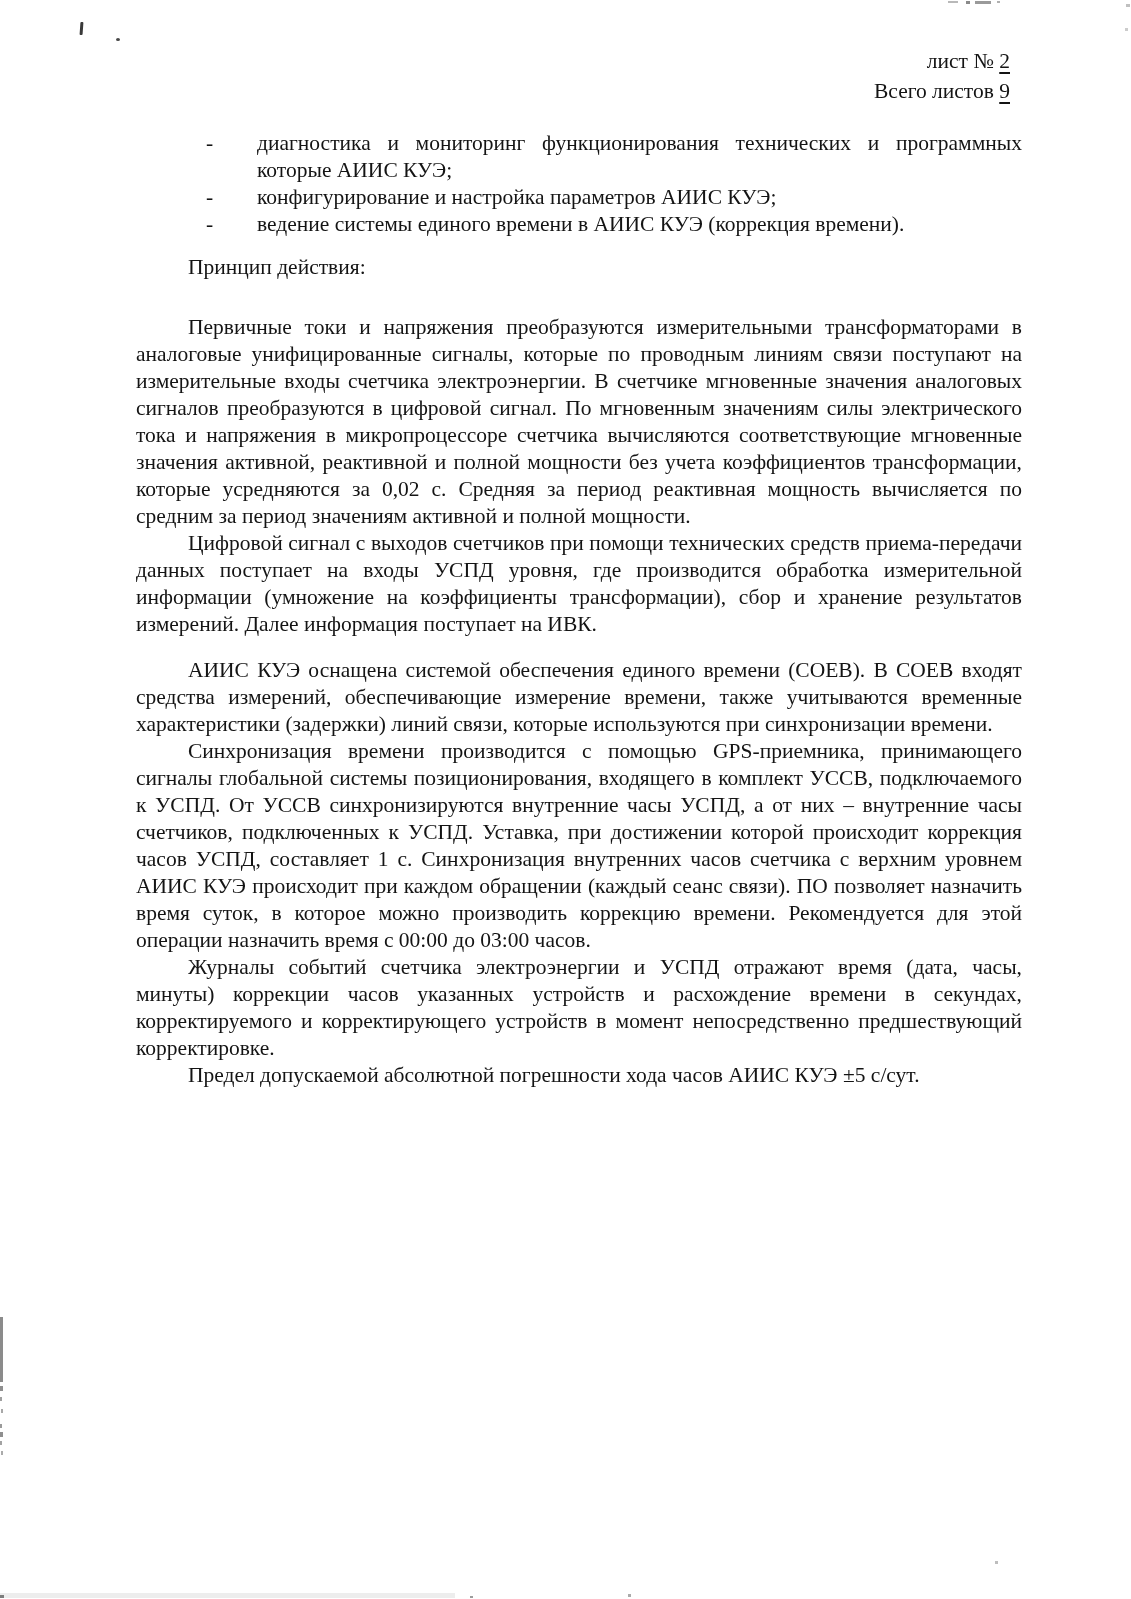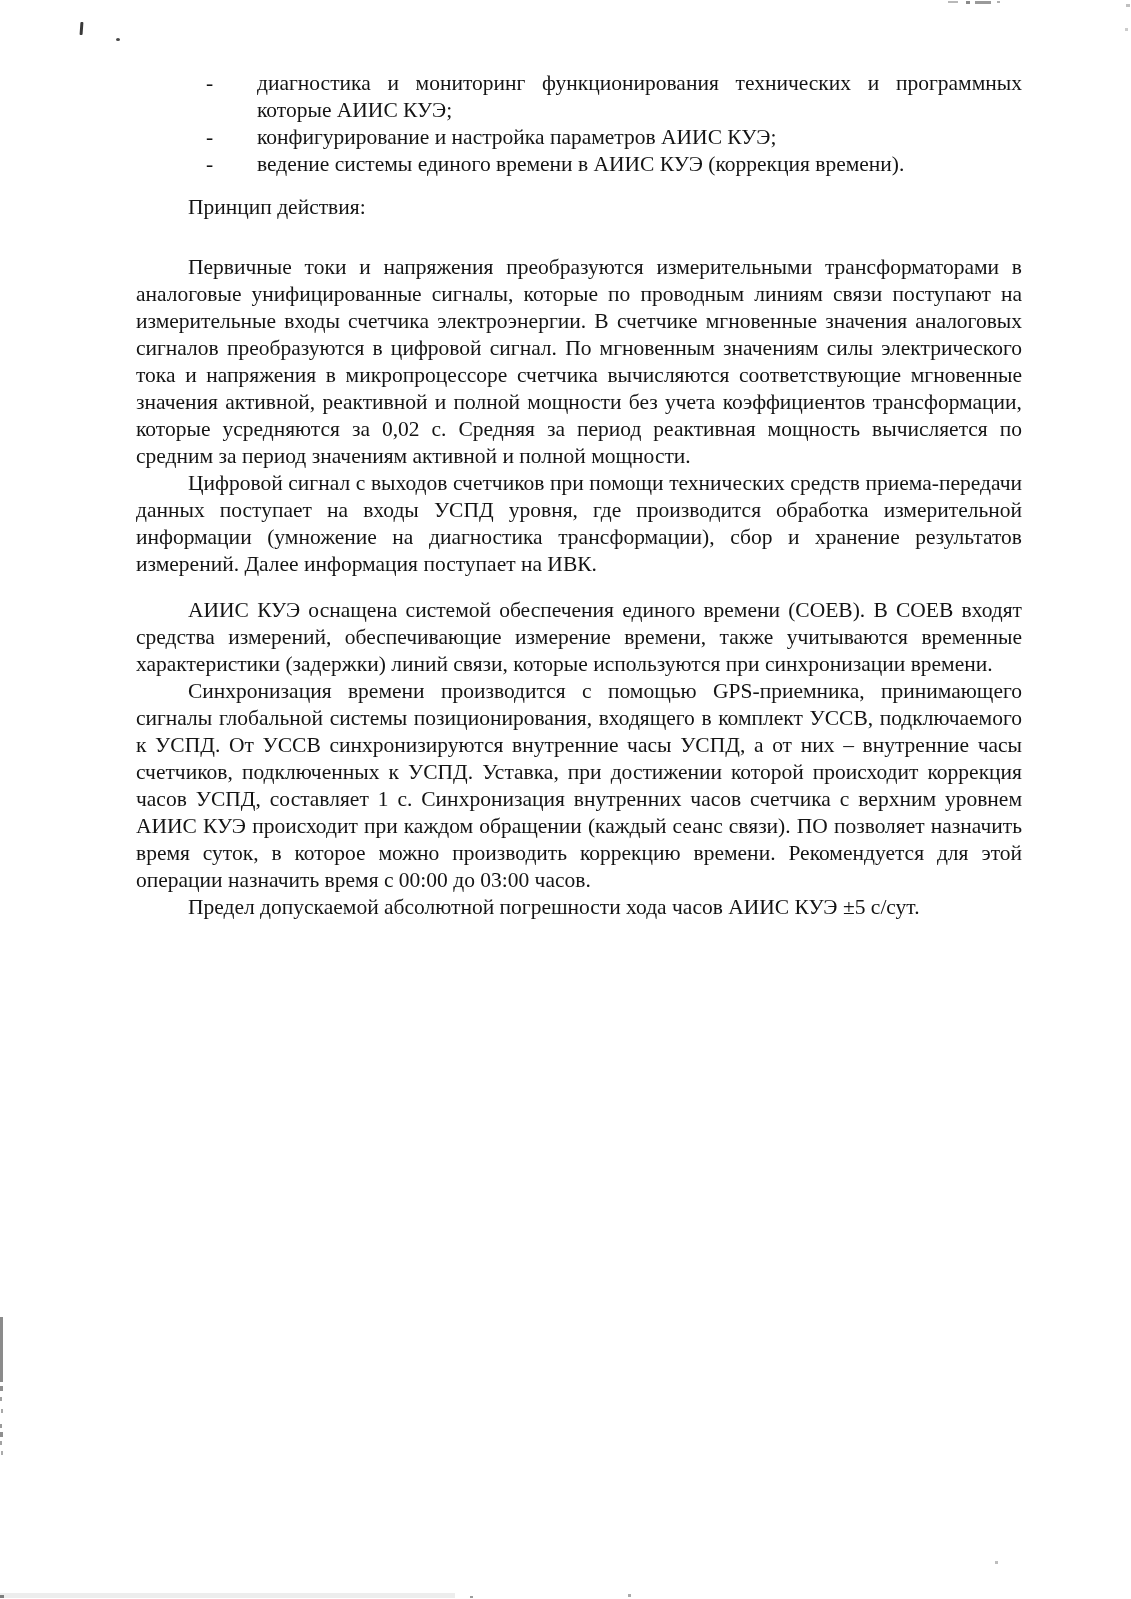--- a/index.html
+++ b/index.html
@@ -92,40 +92,45 @@
   <div class="artifact a-tick-l6"></div>
   <div class="artifact a-tick-l7"></div>
   <div class="artifact a-band-bottom"></div>
   <div class="artifact a-dash-b1"></div>
   <div class="artifact a-dash-b2"></div>
   <div class="artifact a-speck-b3"></div>
   <div class="artifact a-speck-b4"></div>
 
   <div class="content">
 
+    <div class="header">
+      <div><span>лист № </span><span class="u">2</span></div>
+      <div><span>Всего листов </span><span class="u">9</span></div>
+    </div>
 
     <div class="list" id="list">
         <div class="list-item">
           <span class="dash">-</span>
           <span class="item-text">диагностика и мониторинг функционирования технических и программных которые АИИС КУЭ;</span>
         </div>
         <div class="list-item">
           <span class="dash">-</span>
           <span class="item-text">конфигурирование и настройка параметров АИИС КУЭ;</span>
         </div>
         <div class="list-item">
           <span class="dash">-</span>
           <span class="item-text">ведение системы единого времени в АИИС КУЭ (коррекция времени).</span>
         </div>
       </div>
 
     <div class="heading">Принцип действия:</div>
 
     <div id="paragraphs">
         <p class="para">Первичные токи и напряжения преобразуются измерительными трансформаторами в аналоговые унифицированные сигналы, которые по проводным линиям связи поступают на измерительные входы счетчика электроэнергии. В счетчике мгновенные значения аналоговых сигналов преобразуются в цифровой сигнал. По мгновенным значениям силы электрического тока и напряжения в микропроцессоре счетчика вычисляются соответствующие мгновенные значения активной, реактивной и полной мощности без учета коэффициентов трансформации, которые усредняются за 0,02 с. Средняя за период реактивная мощность вычисляется по средним за период значениям активной и полной мощности.</p>
-        <p class="para">Цифровой сигнал с выходов счетчиков при помощи технических средств приема-передачи данных поступает на входы УСПД уровня, где производится обработка измерительной информации (умножение на диагностика трансформации), сбор и хранение результатов измерений. Далее информация поступает на ИВК.</p>
+        <p class="para">Цифровой сигнал с выходов счетчиков при помощи технических средств приема-передачи данных поступает на входы УСПД уровня, где производится обработка измерительной информации (умножение на коэффициенты трансформации), сбор и хранение результатов измерений. Далее информация поступает на ИВК.</p>
         <p class="para spaced">АИИС КУЭ оснащена системой обеспечения единого времени (СОЕВ). В СОЕВ входят средства измерений, обеспечивающие измерение времени, также учитываются временные характеристики (задержки) линий связи, которые используются при синхронизации времени.</p>
         <p class="para">Синхронизация времени производится с помощью GPS-приемника, принимающего сигналы глобальной системы позиционирования, входящего в комплект УССВ, подключаемого к УСПД. От УССВ синхронизируются внутренние часы УСПД, а от них – внутренние часы счетчиков, подключенных к УСПД. Уставка, при достижении которой происходит коррекция часов УСПД, составляет 1 с. Синхронизация внутренних часов счетчика с верхним уровнем АИИС КУЭ происходит при каждом обращении (каждый сеанс связи). ПО позволяет назначить время суток, в которое можно производить коррекцию времени. Рекомендуется для этой операции назначить время с 00:00 до 03:00 часов.</p>
+        <p class="para">Журналы событий счетчика электроэнергии и УСПД отражают время (дата, часы, минуты) коррекции часов указанных устройств и расхождение времени в секундах, корректируемого и корректирующего устройств в момент непосредственно предшествующий корректировке.</p>
         <p class="para">Предел допускаемой абсолютной погрешности хода часов АИИС КУЭ ±5 с/сут.</p>
       </div>
 
   </div>
 </div>
 
 </body></html>

